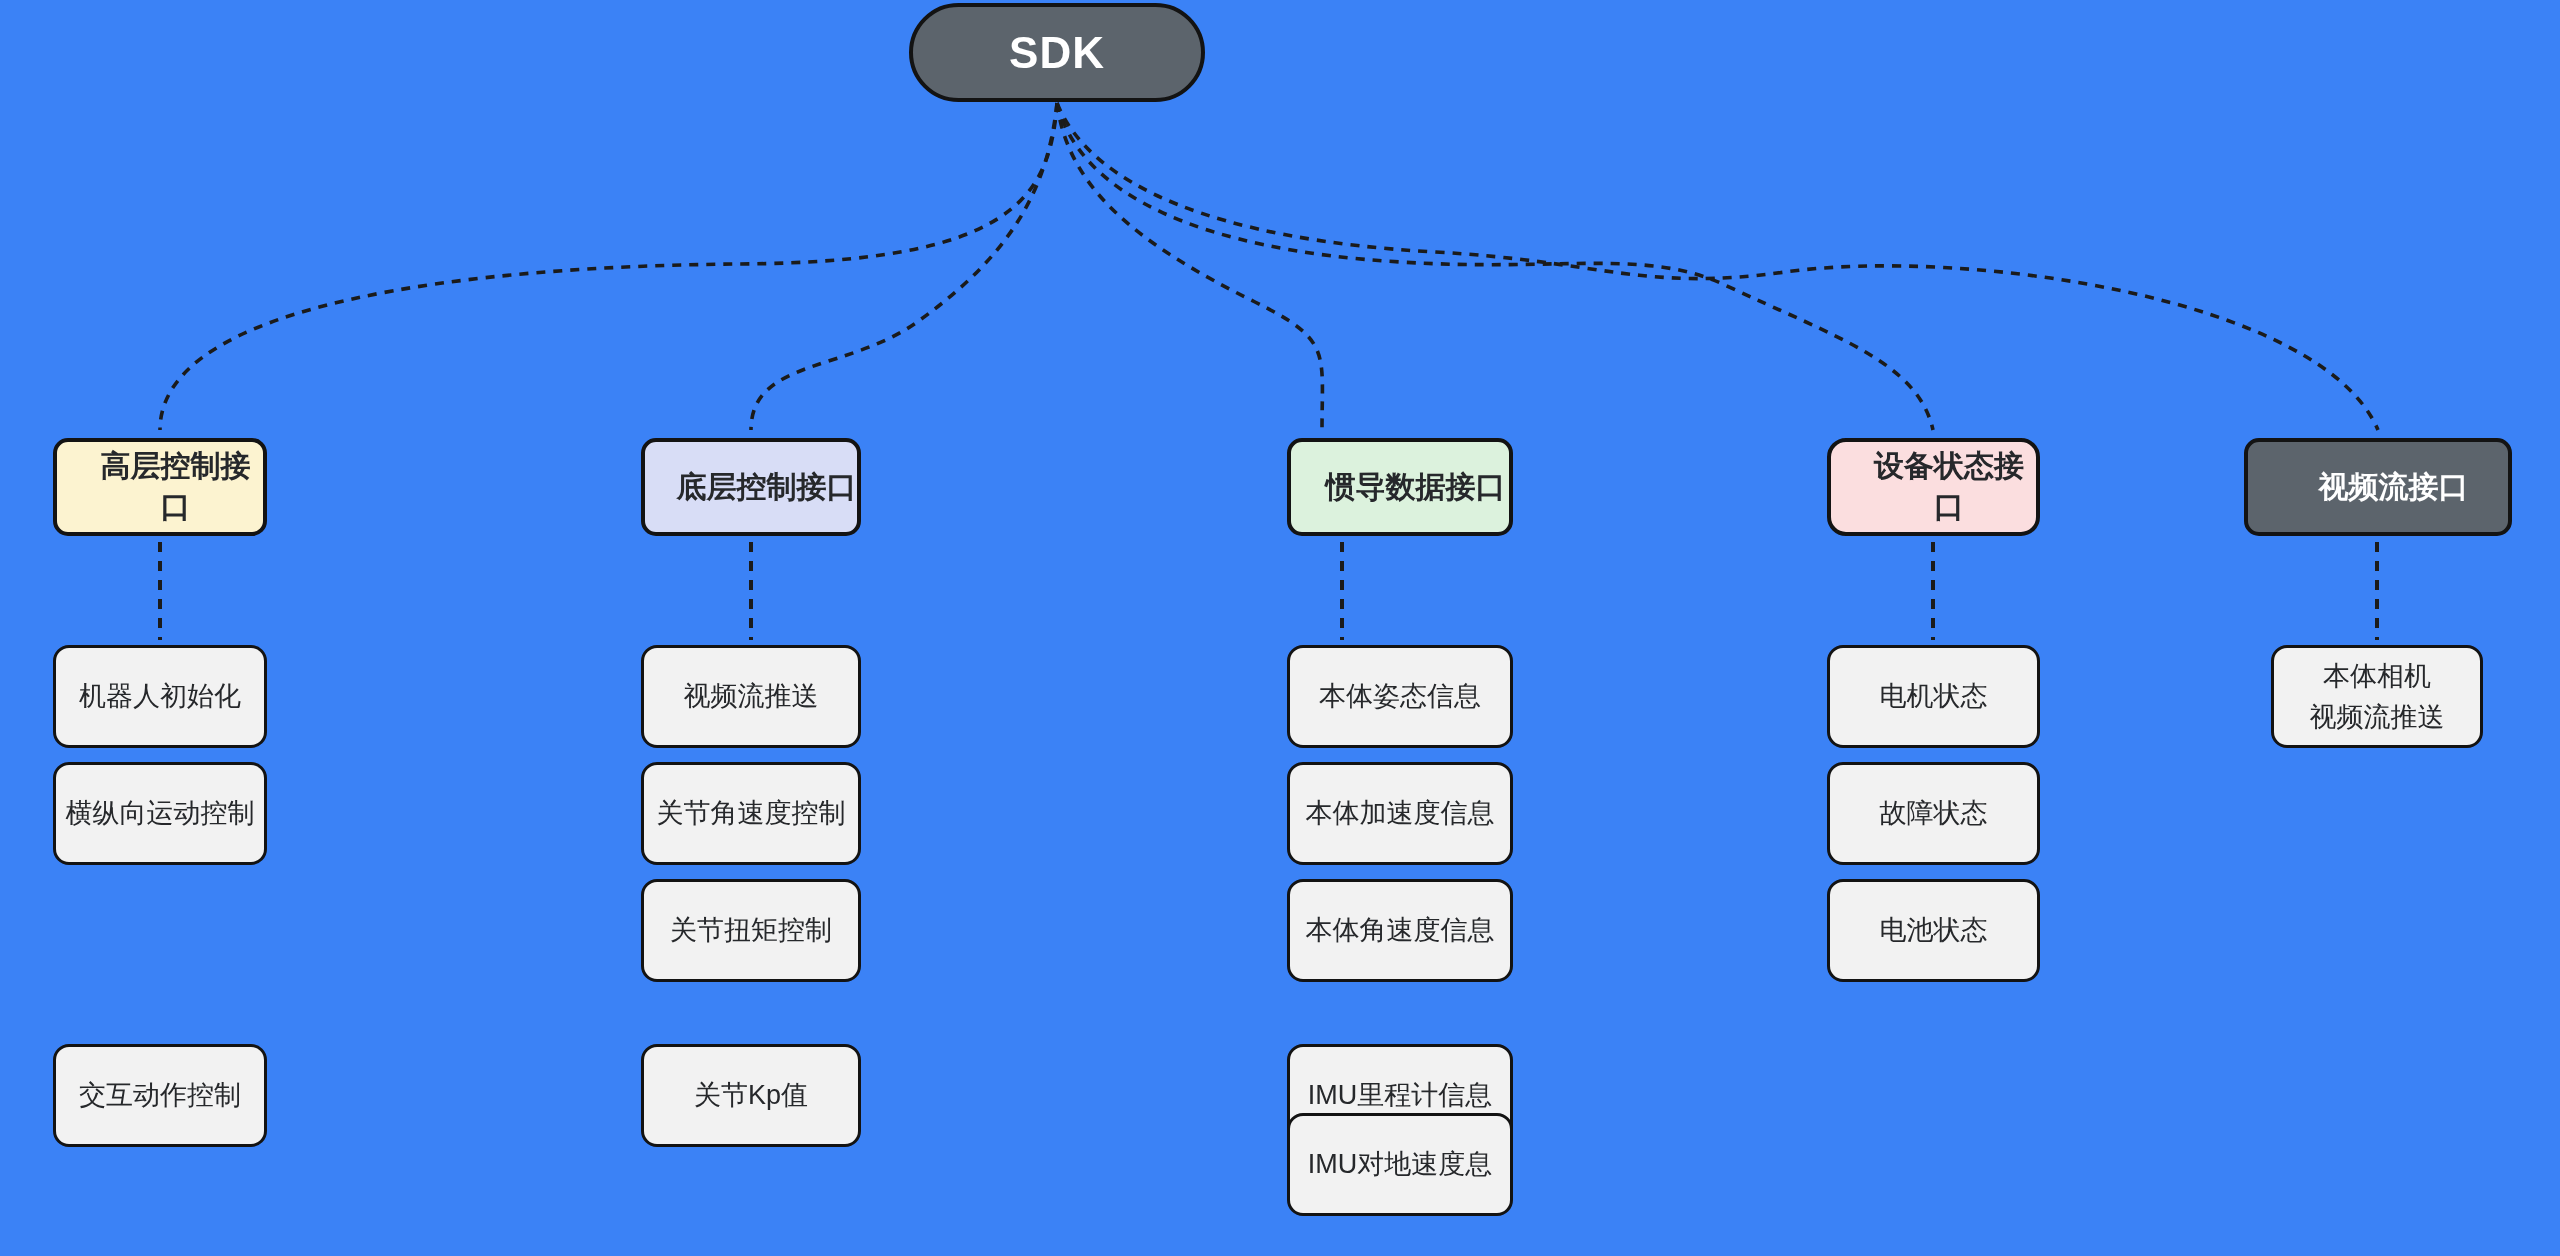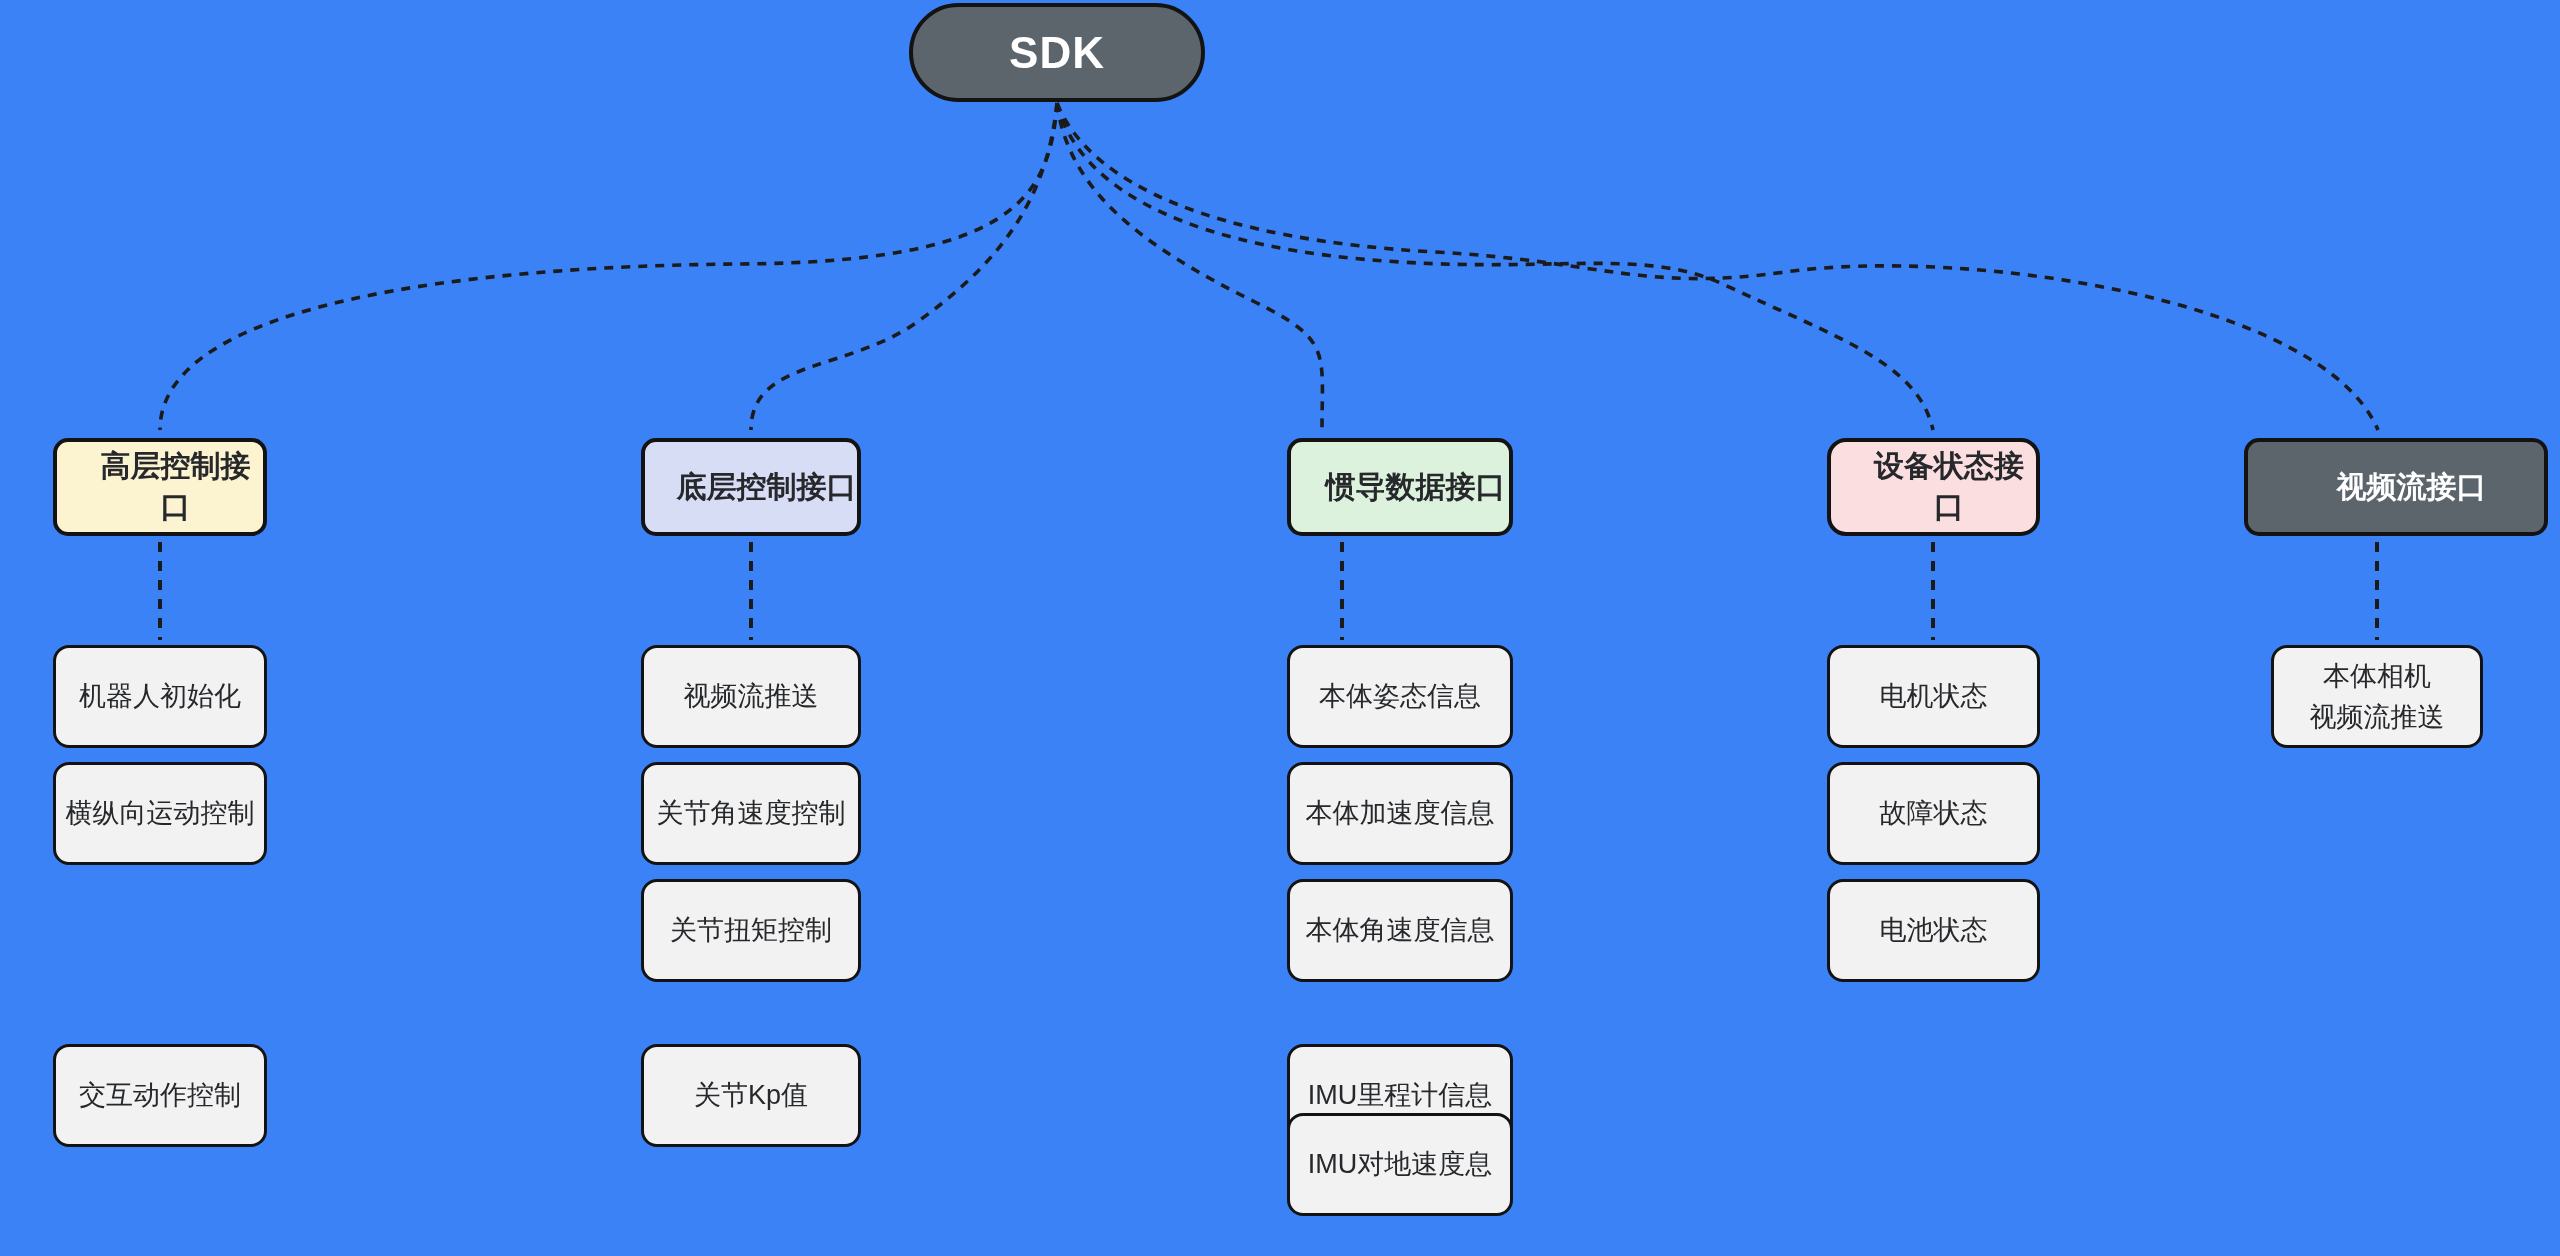--- a/index.html
+++ b/index.html
@@ -18,21 +18,21 @@
     left:909px;top:3px;width:296px;height:99px;border-radius:52px;border-width:4.5px;
     font-size:44px;font-weight:700;letter-spacing:1px;
   }
   .header{top:438px;height:98px;font-size:30px;font-weight:600;border-width:4px;border-radius:15px;padding-left:31px;}
   .child{height:103px;background:#f2f2f2;font-size:27px;line-height:1.5;white-space:pre-line;}
   
   .c1{left:53px;width:214px;}
   .c2{left:641px;width:220px;}
   .c3{left:1287px;width:226px;}
   .c4{left:1827px;width:213px;}
-  .c5h{left:2244px;width:304px;}
+  .c5h{left:2244px;width:268px;}
   .c5{left:2271px;width:212px;}
   
   .r1{top:645px;} .r2{top:762px;} .r3{top:879px;} .r4{top:996px;margin-top:48px;} .r5{top:1113px;}
   .curve{fill:none;stroke-width:3.6px;stroke-dasharray:9 8;}
   .stub{fill:none;stroke-width:4px;stroke-dasharray:10 9;}
 </style>
 </head>
 <body>
 
 <div class="canvas">

